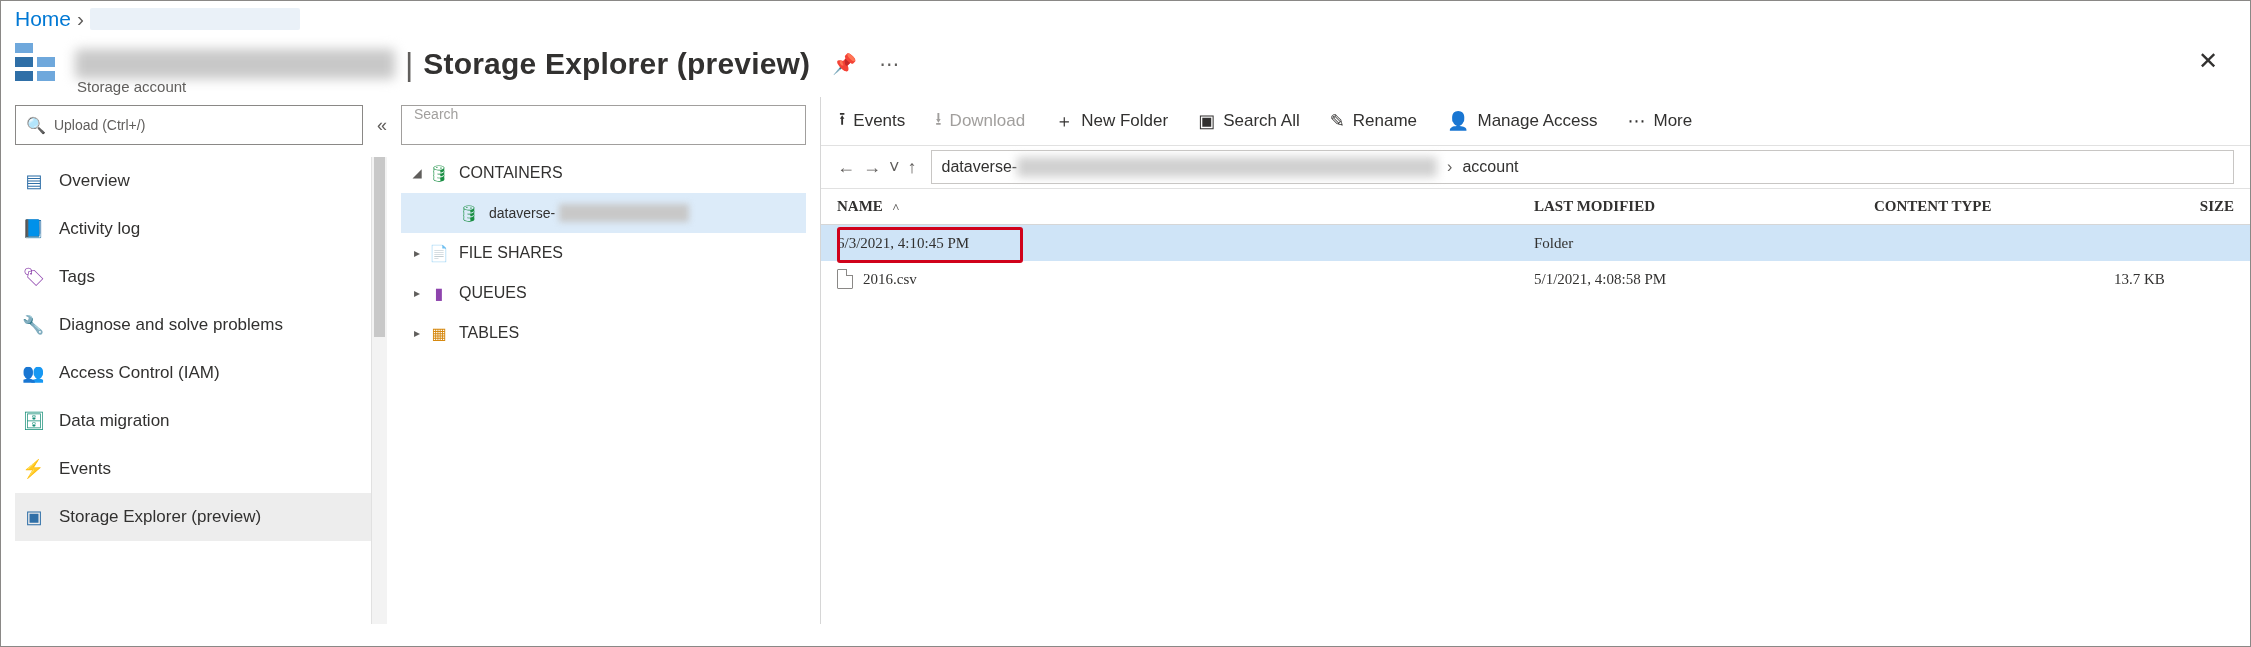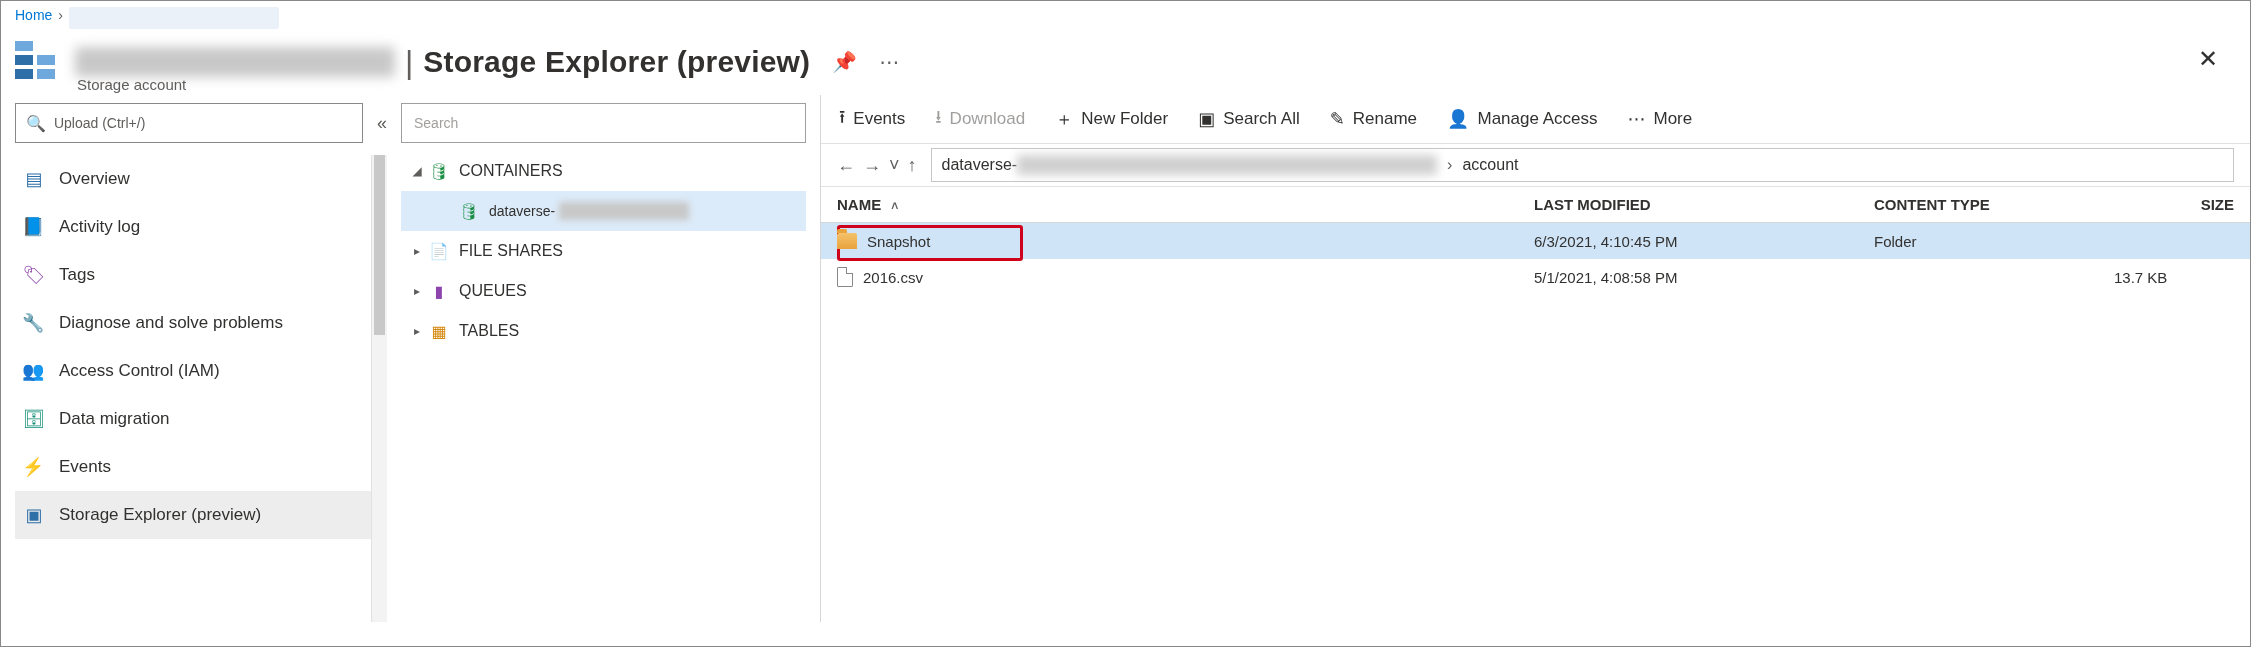--- a/index.html
+++ b/index.html
@@ -12,22 +12,23 @@
     width: 2251px;
     height: 647px;
     overflow: hidden;
     position: relative;
   }
   a { text-decoration: none; color: #0078d4; }
 
   
   .breadcrumb {
     display: flex;
+    align-items: center;
     padding: 6px 14px;
-    font-size: 14px;
+    font-size: 21px;
   }
   .breadcrumb .sep { margin: 0 6px; color: #605e5c; }
   .breadcrumb .redacted {
     background: #eaf1f8;
     color: transparent;
     width: 210px;
     height: 22px;
     border-radius: 2px;
   }
 
@@ -161,21 +162,21 @@
     width: 420px;
     flex: none;
     border: none;
     padding: 8px 14px 0 0;
     border-right: 1px solid #d6d6d6;
   }
   .tree-search {
     height: 40px;
     border: 1px solid #a19f9d;
     color: #a19f9d;
-    display: flex; align-items: center;
+    display: flex; 
     padding: 0 12px;
     margin-bottom: 8px;
   }
   .tree-node {
     display: flex;
     align-items: center;
     height: 40px;
     font-size: 16px;
     color: #323130;
     cursor: pointer;
@@ -257,20 +258,21 @@
     filter: blur(5px);
     background:#d0d0d0;
     color:transparent;
     display:inline-block;
     height:20px;
   }
 
   .filetable {
     flex:1;
     overflow:auto;
+    font-family:Liberation Serif, serif;
   }
   .ft-header, .ft-row {
     display:grid;
     grid-template-columns: 1fr 340px 240px 120px;
     align-items:center;
     height: 36px;
     padding: 0 16px;
     font-size:15px;
   }
   .ft-header {
@@ -473,24 +475,20 @@
         <div>
           <span>NAME</span>
           <span class="sort-caret">˄</span>
         </div>
         <div>LAST MODIFIED</div>
         <div>CONTENT TYPE</div>
         <div style="text-align:right">SIZE</div>
       </div>
 
       <div class="ft-row selected highlight-box">
-        <div class="ft-name">
-          <span class="fi-folder"></span>
-          <span>Snapshot</span>
-        </div>
         <div>6/3/2021, 4:10:45 PM</div>
         <div>Folder</div>
         <div style="text-align:right"></div>
       </div>
 
       <div class="ft-row">
         <div class="ft-name">
           <span class="fi-file"></span>
           <span>2016.csv</span>
         </div>

